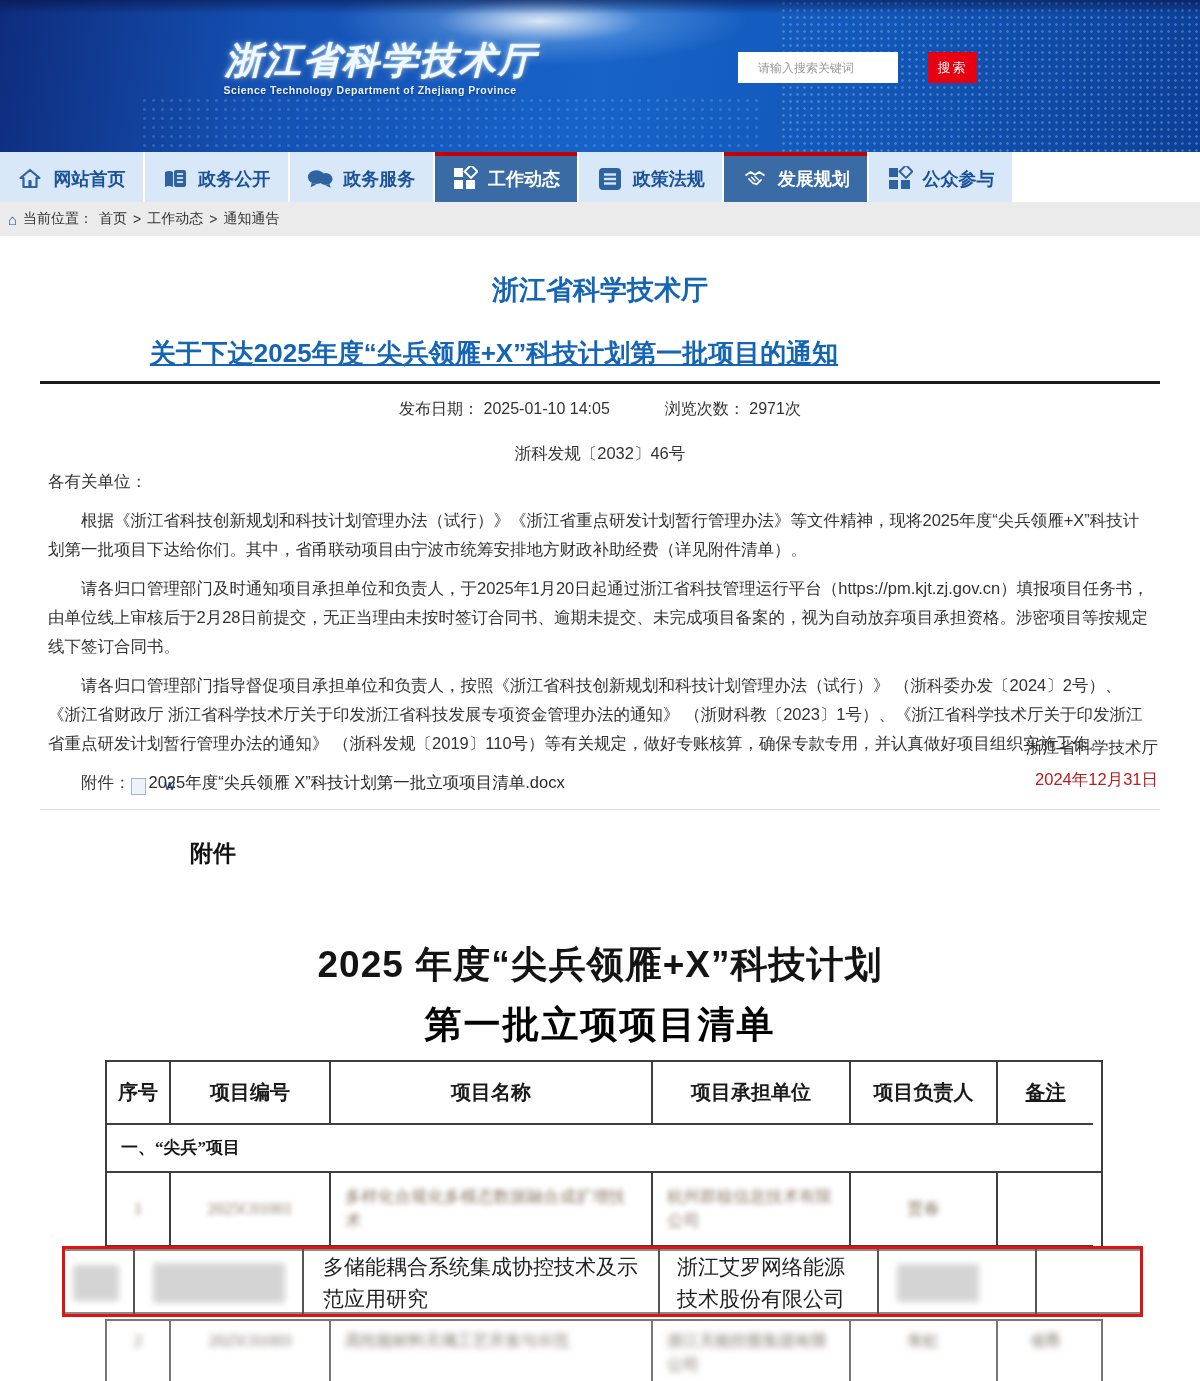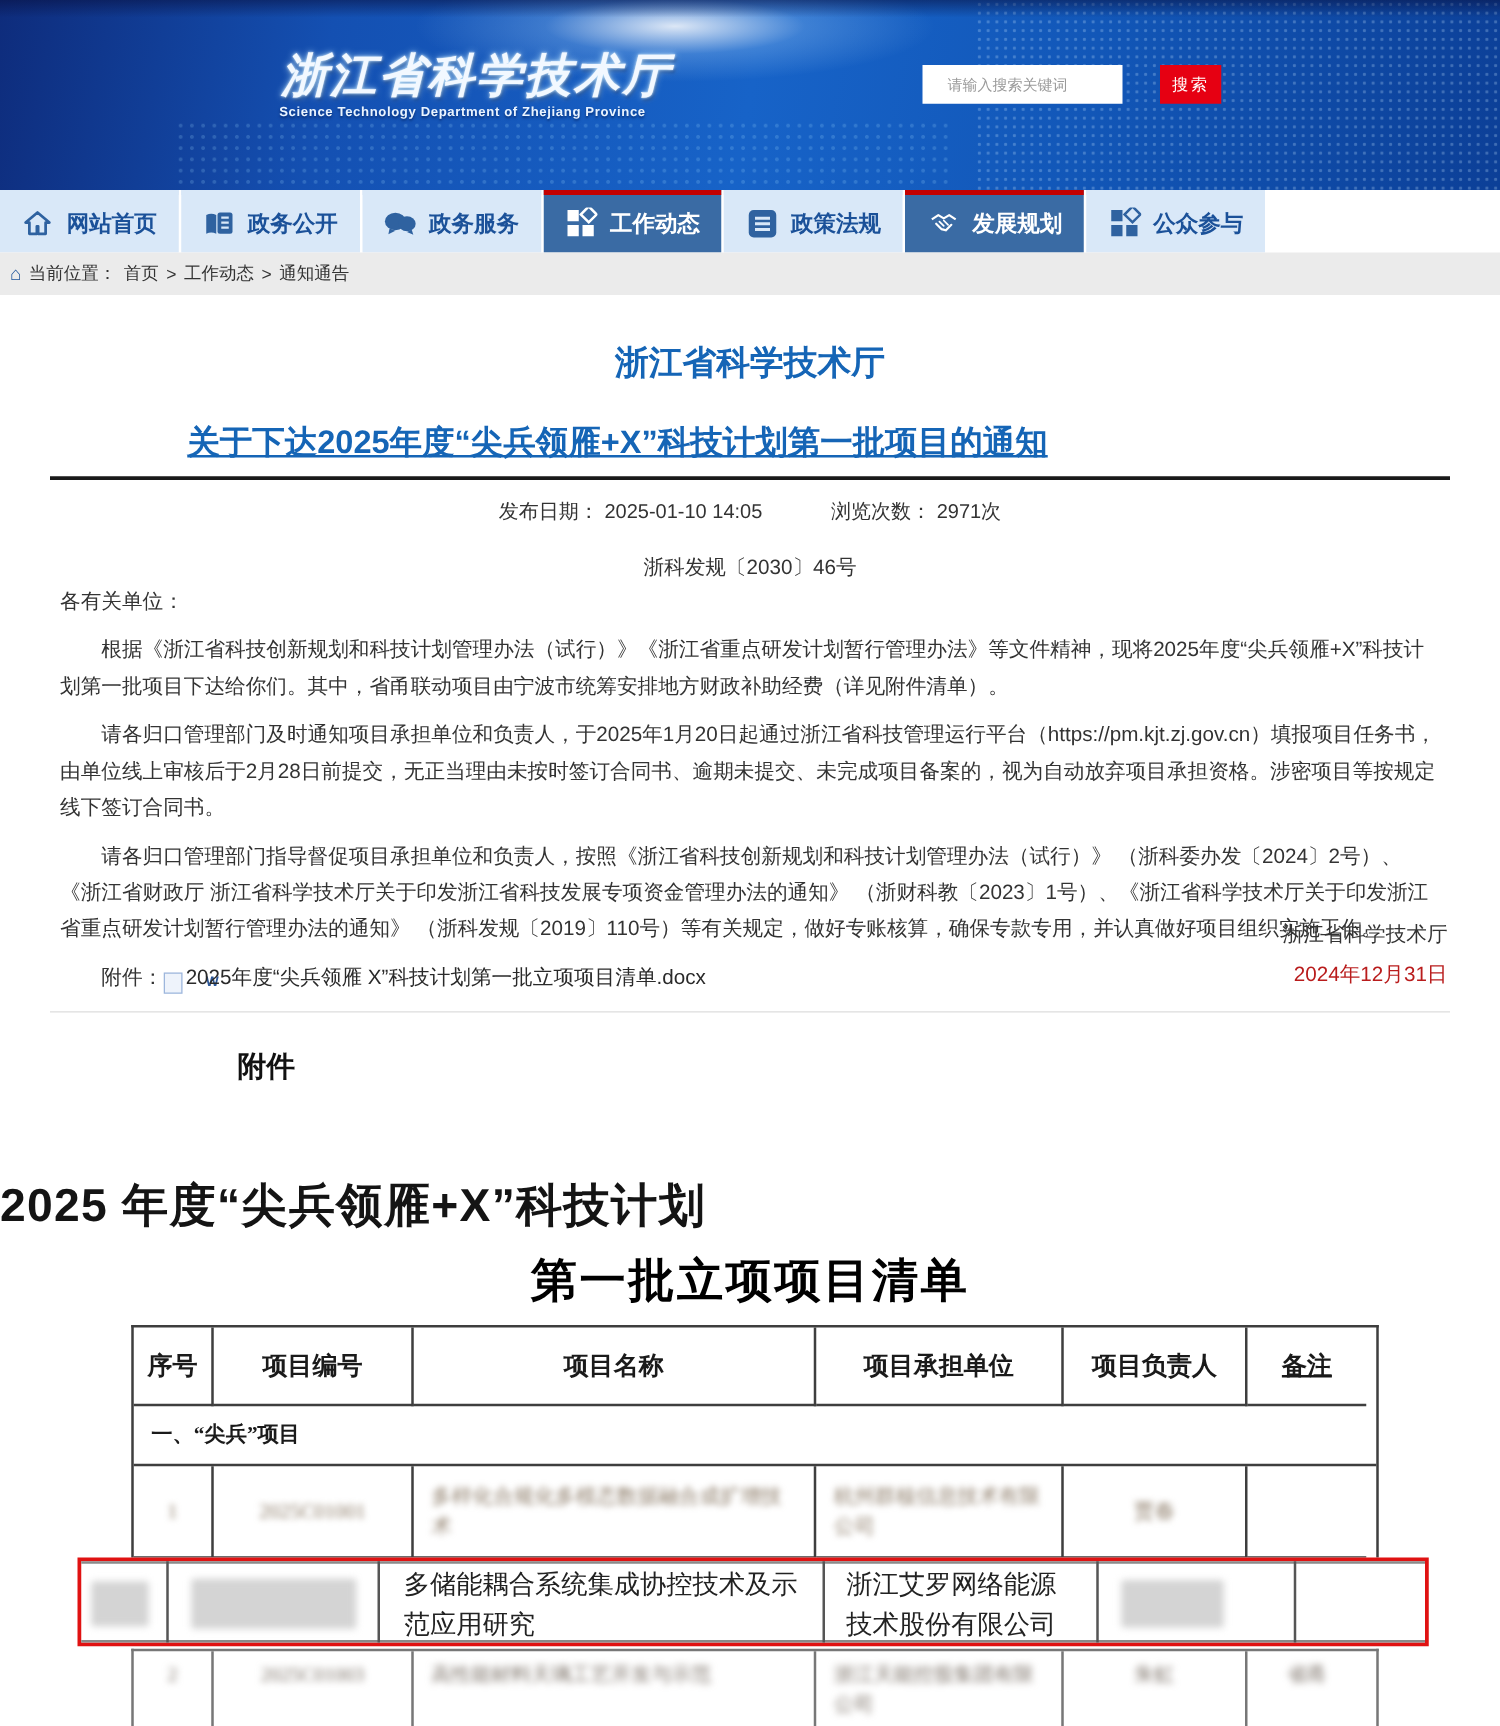--- a/index.html
+++ b/index.html
@@ -65,21 +65,21 @@
   .w-ico { display:inline-block; width:15px; height:17px; border:1px solid #9db6dc; background:#eef3fb;
     color:#2b579a; font-weight:bold; font-size:11px; line-height:15px; text-align:center;
     vertical-align:-2px; margin-right:3px; }
   .attach-file { color:#2a2a2a; text-decoration:none; cursor:pointer; }
   .a-signer { position:absolute; right:42px; top:737px; font-size:16.5px; color:#333; }
   .a-signdate { position:absolute; right:42px; top:769px; font-size:16.5px; color:#b91c1c; }
   .a-divider2 { position:absolute; left:40px; top:809px; width:1120px; height:1px; background:#ddd; }
 
   
   .doc-label { position:absolute; left:190px; top:838px; font-size:23px; font-weight:bold; color:#111; }
-  .doc-title1 { position:absolute; left:0; top:940px; width:1200px; text-align:left;
+  .doc-title1 { position:absolute; left:0; top:940px; width:1200px; text-align:center;
     font-size:37px; font-weight:bold; color:#141414; letter-spacing:1px; }
   .doc-title2 { position:absolute; left:0; top:1000px; width:1200px; text-align:center;
     font-size:37px; font-weight:bold; color:#000000; letter-spacing:2px; }
 
   .atable { position:absolute; left:105px; top:1060px; width:998px;
     border:2px solid #3e3e3e; border-bottom:none;
     font-family:"Liberation Serif","DejaVu Serif",serif; color:#1a1a1a; }
   .trow { display:grid; grid-template-columns:64px 160px 322px 198px 147px 95px; }
   .trow > div { border-right:2px solid #3e3e3e; border-bottom:2px solid #3e3e3e;
     display:flex; align-items:center; justify-content:center; text-align:center; }
@@ -213,21 +213,21 @@
     <span>&gt;</span>
   <a>通知通告</a>
 </div>
 
 <div class="a-title1">浙江省科学技术厅</div>
 <div class="a-title2">关于下达2025年度“尖兵领雁+X”科技计划第一批项目的通知</div>
 <div class="a-rule"></div>
 <div class="a-meta">
   <span>发布日期： 2025-01-10 14:05</span><span class="gap"></span><span>浏览次数： 2971次</span>
 </div>
-<div class="a-docnum">浙科发规〔2030〕46号</div>
+<div class="a-docnum">浙科发规〔2032〕46号</div>
 
 <div class="a-body">
   <p>各有关单位：</p>
   <p class="ind">根据《浙江省科技创新规划和科技计划管理办法（试行）》《浙江省重点研发计划暂行管理办法》等文件精神，现将2025年度“尖兵领雁+X”科技计划第一批项目下达给你们。其中，省甬联动项目由宁波市统筹安排地方财政补助经费（详见附件清单）。</p>
   <p class="ind">请各归口管理部门及时通知项目承担单位和负责人，于2025年1月20日起通过浙江省科技管理运行平台（https://pm.kjt.zj.gov.cn）填报项目任务书，由单位线上审核后于2月28日前提交，无正当理由未按时签订合同书、逾期未提交、未完成项目备案的，视为自动放弃项目承担资格。涉密项目等按规定线下签订合同书。</p>
   <p class="ind">请各归口管理部门指导督促项目承担单位和负责人，按照《浙江省科技创新规划和科技计划管理办法（试行）》 （浙科委办发〔2024〕2号）、《浙江省财政厅 浙江省科学技术厅关于印发浙江省科技发展专项资金管理办法的通知》 （浙财科教〔2023〕1号）、《浙江省科学技术厅关于印发浙江省重点研发计划暂行管理办法的通知》 （浙科发规〔2019〕110号）等有关规定，做好专账核算，确保专款专用，并认真做好项目组织实施工作。</p>
   <p class="attach-line">
     <span>附件：</span><span class="w-ico">W</span><a class="attach-file">2025年度“尖兵领雁 X”科技计划第一批立项项目清单.docx</a>
   </p>
 </div>

